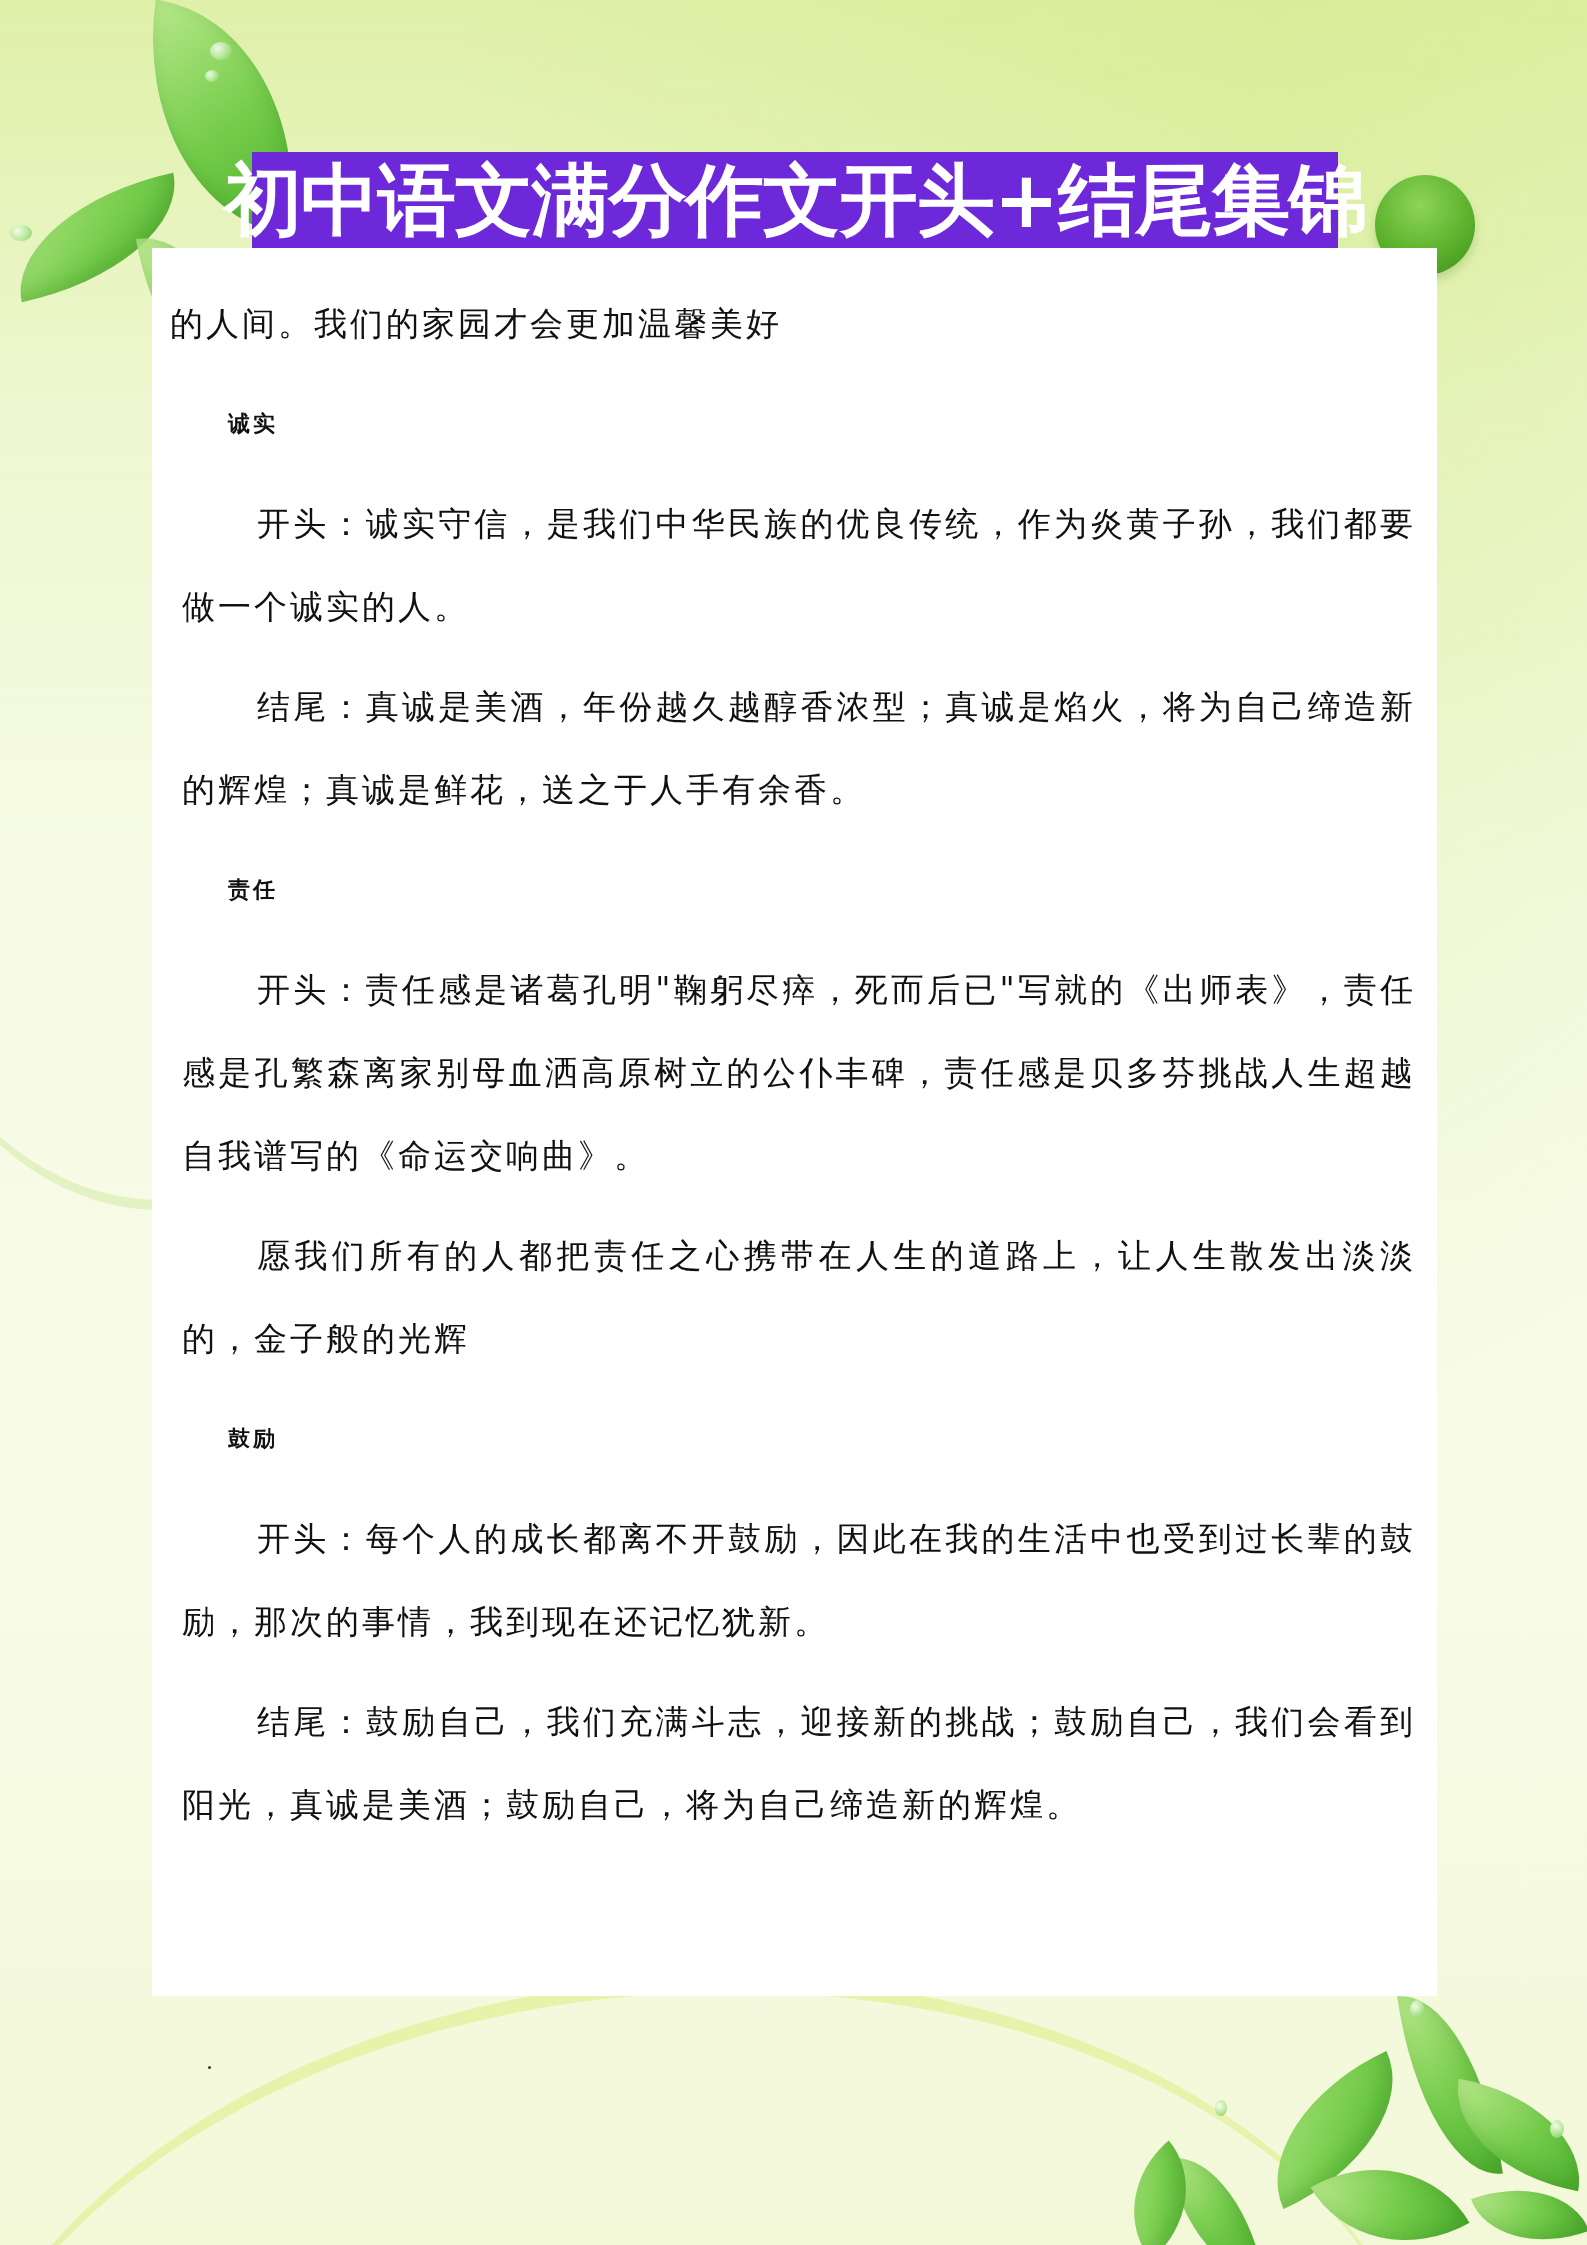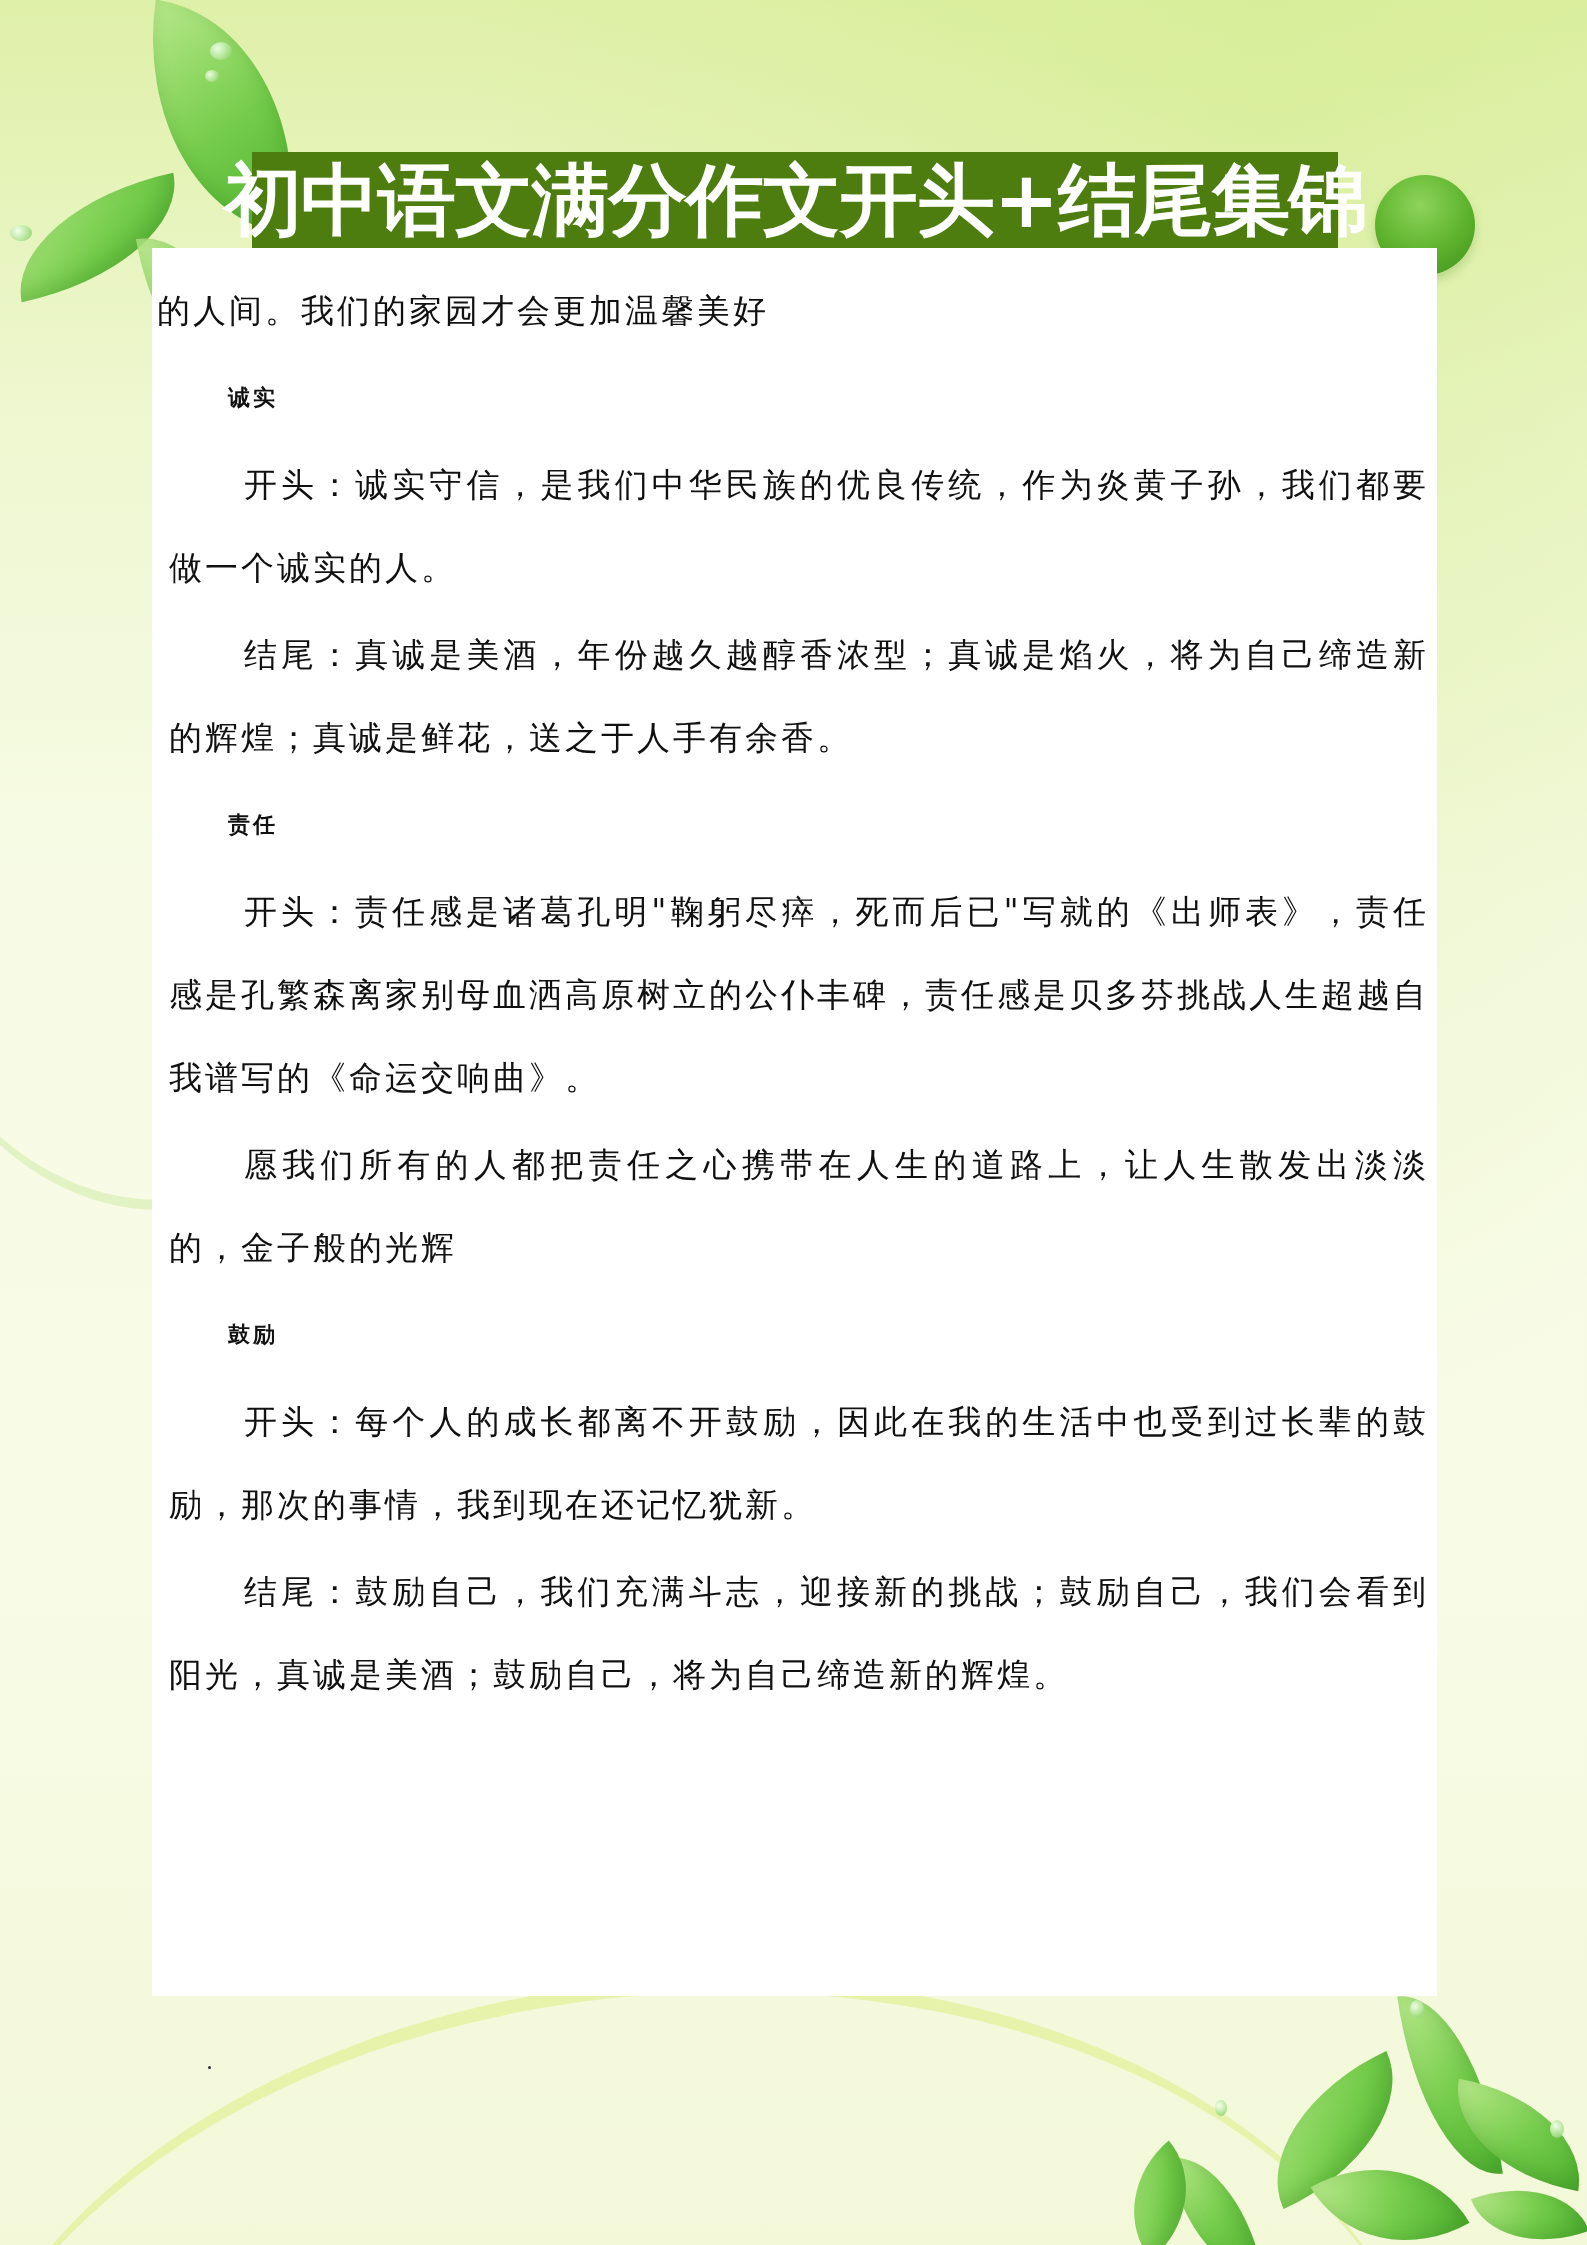--- a/index.html
+++ b/index.html
@@ -40,21 +40,21 @@
       background: radial-gradient(circle at 35% 35%, #f4fff0 0%, #b9e8a0 50%, #7fcc5c 100%);
       opacity: 0.9;
     }
     .ball {
       position: absolute; left: 1375px; top: 175px; width: 100px; height: 100px; border-radius: 50%;
       background: radial-gradient(circle at 45% 30%, #8ed45a 0%, #5cb22c 55%, #3f8e1c 100%);
       box-shadow: 0 6px 10px rgba(80,140,40,0.25);
     }
     .banner {
       position: absolute; left: 252px; top: 152px; width: 1086px; height: 96px;
-      background: #4d7c0f;
+      background: #6d28d9;
       display: flex; align-items: center; justify-content: center;
     }
     .banner-title {
       color: #ffffff;
       font-family: "DejaVu Sans", "Liberation Sans", sans-serif;
       font-weight: bold;
       font-size: 78px;
       letter-spacing: -1px;
       line-height: 1;
       white-space: nowrap;
@@ -63,21 +63,21 @@
       position: absolute; left: 152px; top: 248px; width: 1285px; height: 1748px;
       background: #ffffff;
     }
     .content {
       position: absolute; left: 1px; top: 17px; width: 1280px;
       font-size: 33px;
       line-height: 83px;
       color: #111111;
       letter-spacing: 3px;
     }
-    .para { margin: 4px; text-align: justify; text-indent: 0; }
+    .para { margin: 17px; text-align: justify; text-indent: 0; }
     .para.indent { text-indent: 75px; padding-left: 12px; }
     .heading { margin: 0; padding-left: 75px; font-weight: bold; font-family: "DejaVu Sans", "Liberation Sans", sans-serif; font-size: 22px; }
     .dot {
       position: absolute; left: 208px; top: 2066px; width: 3px; height: 3px; background: #333; border-radius: 50%;
     }
   </style>
 </head>
 <body>
 
 <div class="bg-radial"></div>

